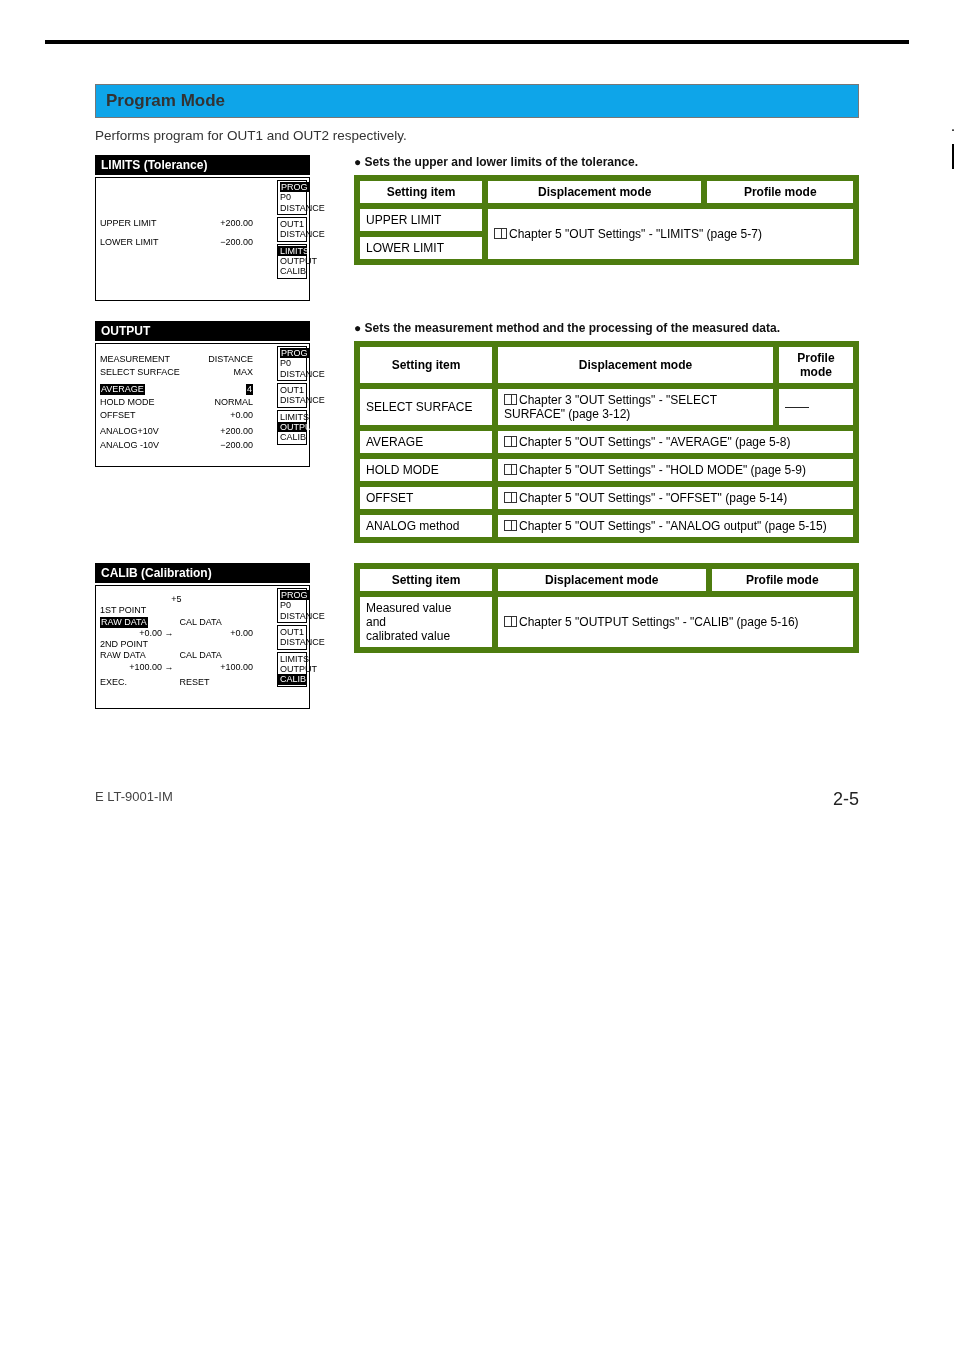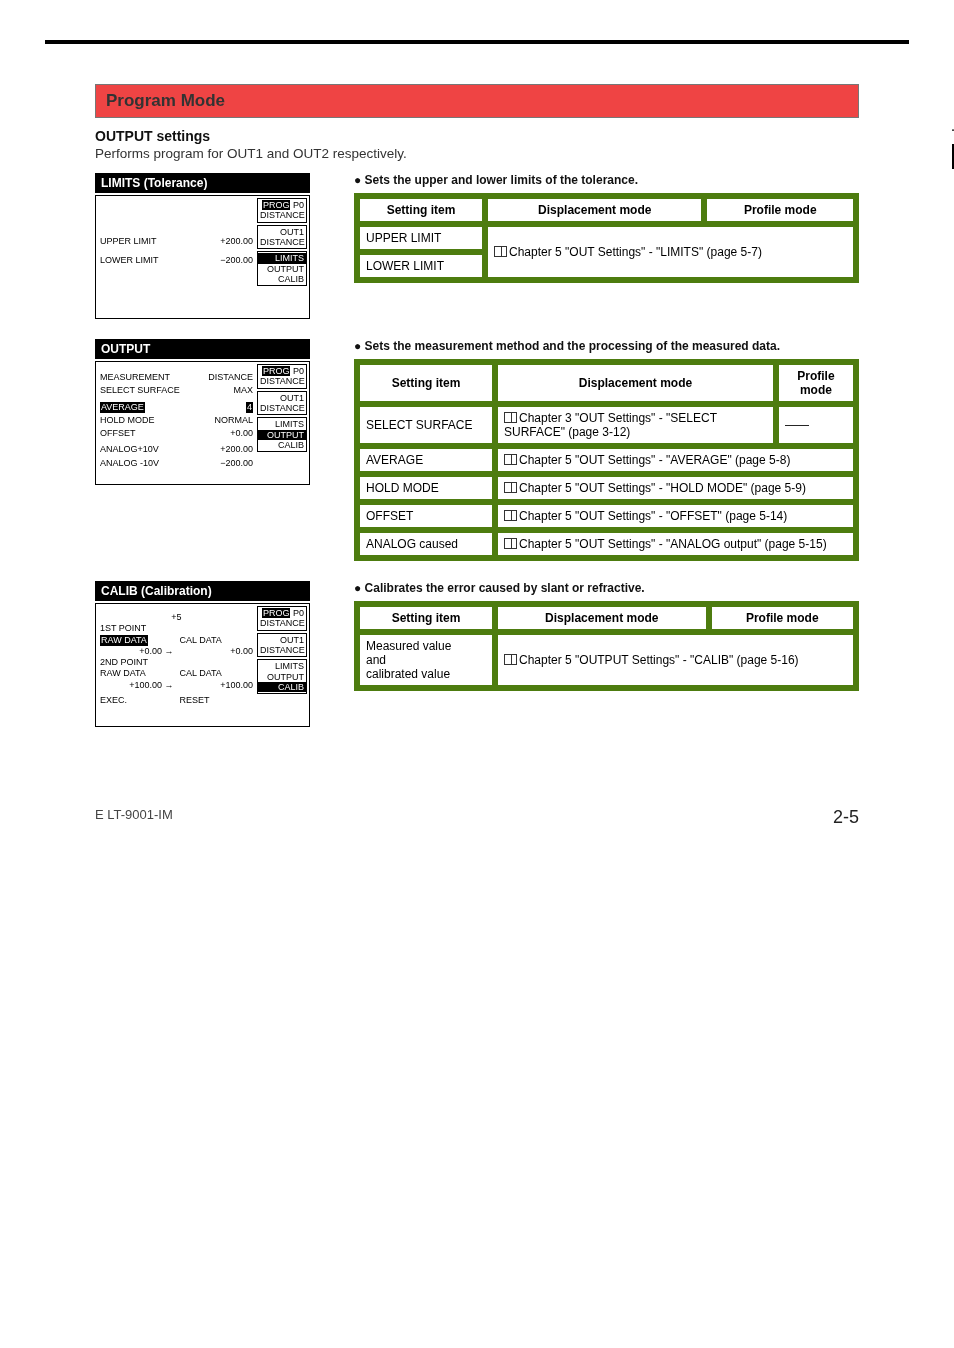--- a/index.html
+++ b/index.html
@@ -34,21 +34,21 @@
   }
   .side-tab .num-wrap {
     background: #000;
     color: #fff;
     font-weight: bold;
     font-size: 18px;
     padding: 2px 0;
   }
   .section-title-wrap {
     border: 1px solid #777;
-    background: #ef4444;
+    background: #0ea5e9;
     padding: 6px 10px;
     margin-bottom: 10px;
   }
   .section-title {
     font-size: 17px;
     font-weight: bold;
     color: #333;
   }
   .body-text {
     font-size: 13.5px;
@@ -105,24 +105,23 @@
     right: 56px;
     top: 4px;
     bottom: 4px;
     font-size: 9px;
     line-height: 1.25;
   }
   .screen-side {
     position: absolute;
     right: 2px;
     top: 2px;
-    width: 50px;
+    width: 30px;
     font-size: 9px;
     line-height: 1.15;
-    text-align: right;
   }
   .screen-side .panel {
     border: 1px solid #000;
     margin-bottom: 2px;
     padding: 1px 2px;
   }
   .inv {
     background: #000;
     color: #fff;
     padding: 0 1px;
@@ -211,21 +210,20 @@
     <div class="chap">Chapter</div>
     <div class="num-wrap">2</div>
 
   </div>
 
   <div class="section-title-wrap">
     <span class="section-title">Program Mode</span>
   </div>
 
 
-  <div class="sub-heading">OUTPUT settings</div>
   <div class="sub-body">Performs program for OUT1 and OUT2 respectively.</div>
 
   <div class="row-block">
     <div class="left-col">
       <div class="screen-title">LIMITS (Tolerance)</div>
       <div class="screen-box">
         <div class="screen-main" style="padding-top:36px;">
           <div class="kv">
               <span>UPPER LIMIT</span>
               <span>+200.00</span>
@@ -337,21 +335,21 @@
         </tr>
         <tr>
           <td>HOLD MODE</td>
           <td colspan="2"><span class="book-icon"></span><span>Chapter 5 "OUT Settings" - "HOLD MODE" (page 5-9)</span></td>
         </tr>
         <tr>
           <td>OFFSET</td>
           <td colspan="2"><span class="book-icon"></span><span>Chapter 5 "OUT Settings" - "OFFSET" (page 5-14)</span></td>
         </tr>
         <tr>
-          <td>ANALOG caused</td>
+          <td>ANALOG method</td>
           <td colspan="2"><span class="book-icon"></span><span>Chapter 5 "OUT Settings" - "ANALOG output" (page 5-15)</span></td>
         </tr>
       </tbody>
         </table>
     </div>
   </div>
 
   <div class="row-block" style="margin-top:12px;">
     <div class="left-col">
       <div class="screen-title">CALIB (Calibration)</div>
@@ -387,21 +385,20 @@
           <div class="panel"><span>OUT1</span><br><span>DISTANCE</span></div>
           <div class="panel">
             <span>LIMITS</span><br>
             <span>OUTPUT</span><br>
             <span class="ssel">CALIB</span>
           </div>
         </div>
       </div>
     </div>
     <div class="right-col">
-      <div class="bullet-line">Calibrates the error caused by slant or refractive.</div>
       <table class="spec">
         <tbody>
             <tr>
           <th style="width:120px;">Setting item</th>
           <th>Displacement mode</th>
           <th>Profile mode</th>
         </tr>
         <tr>
           <td class="center-cell">
             <span>Measured value</span><br>

